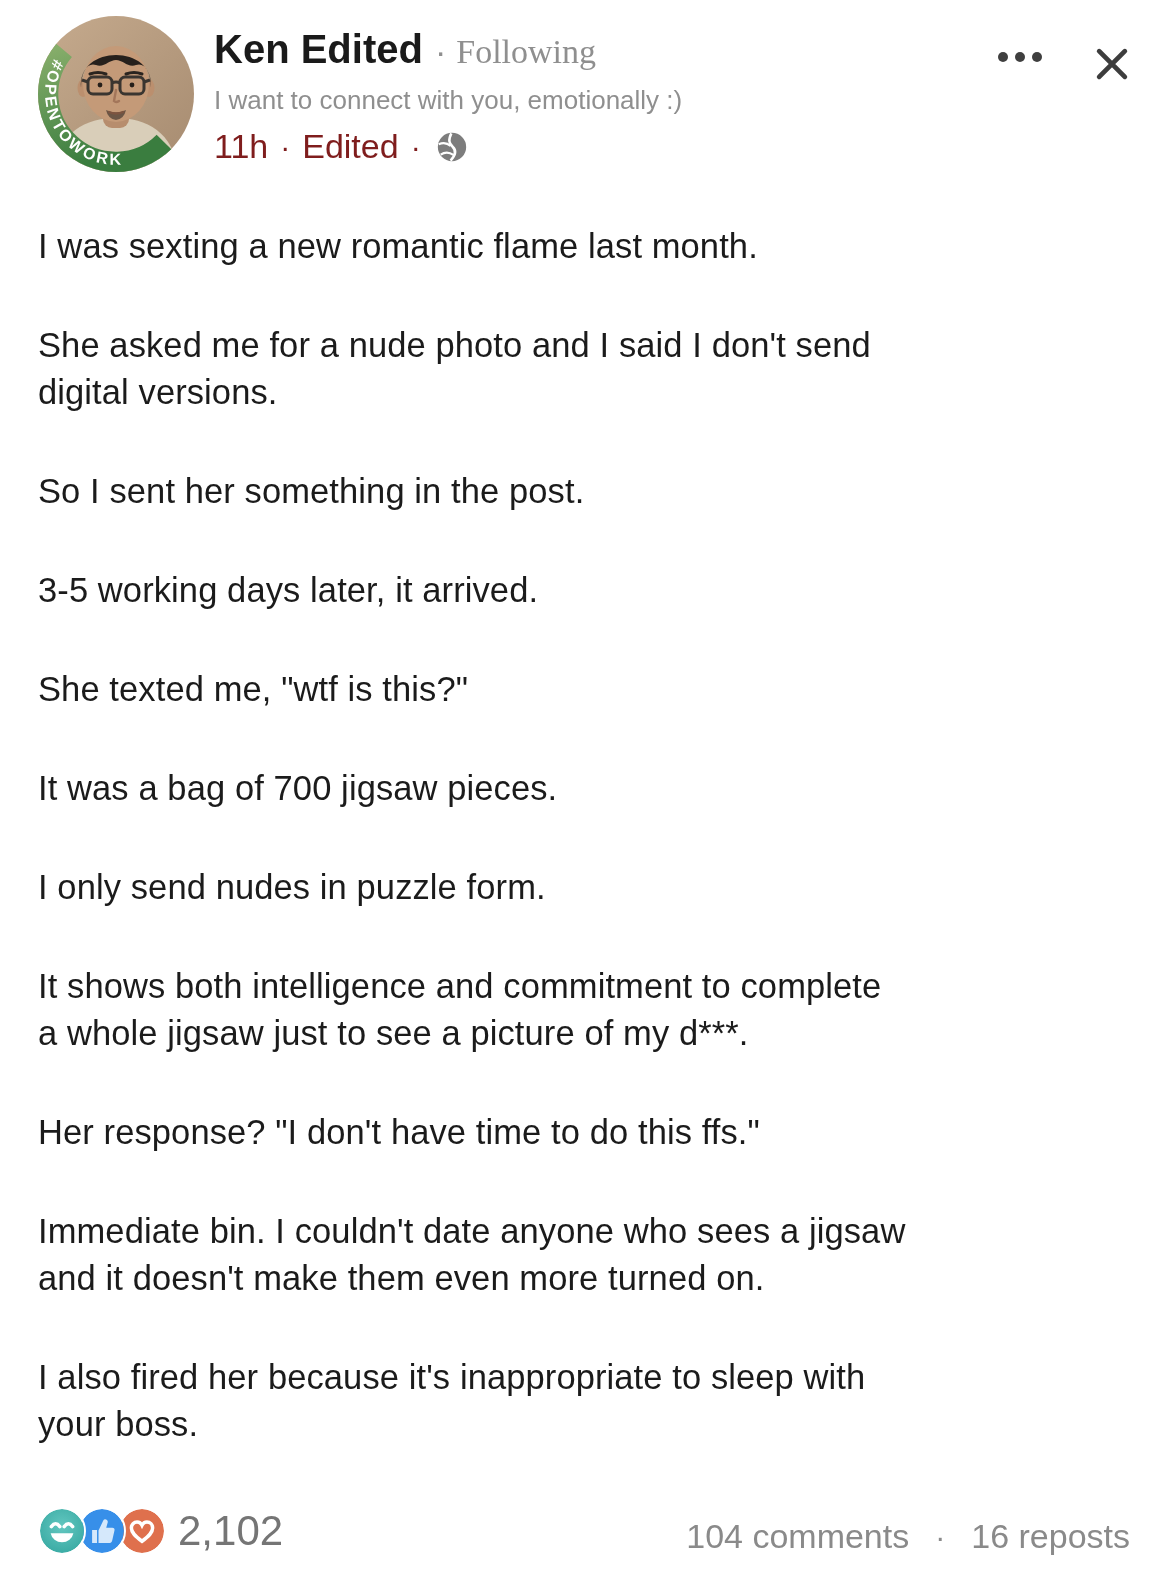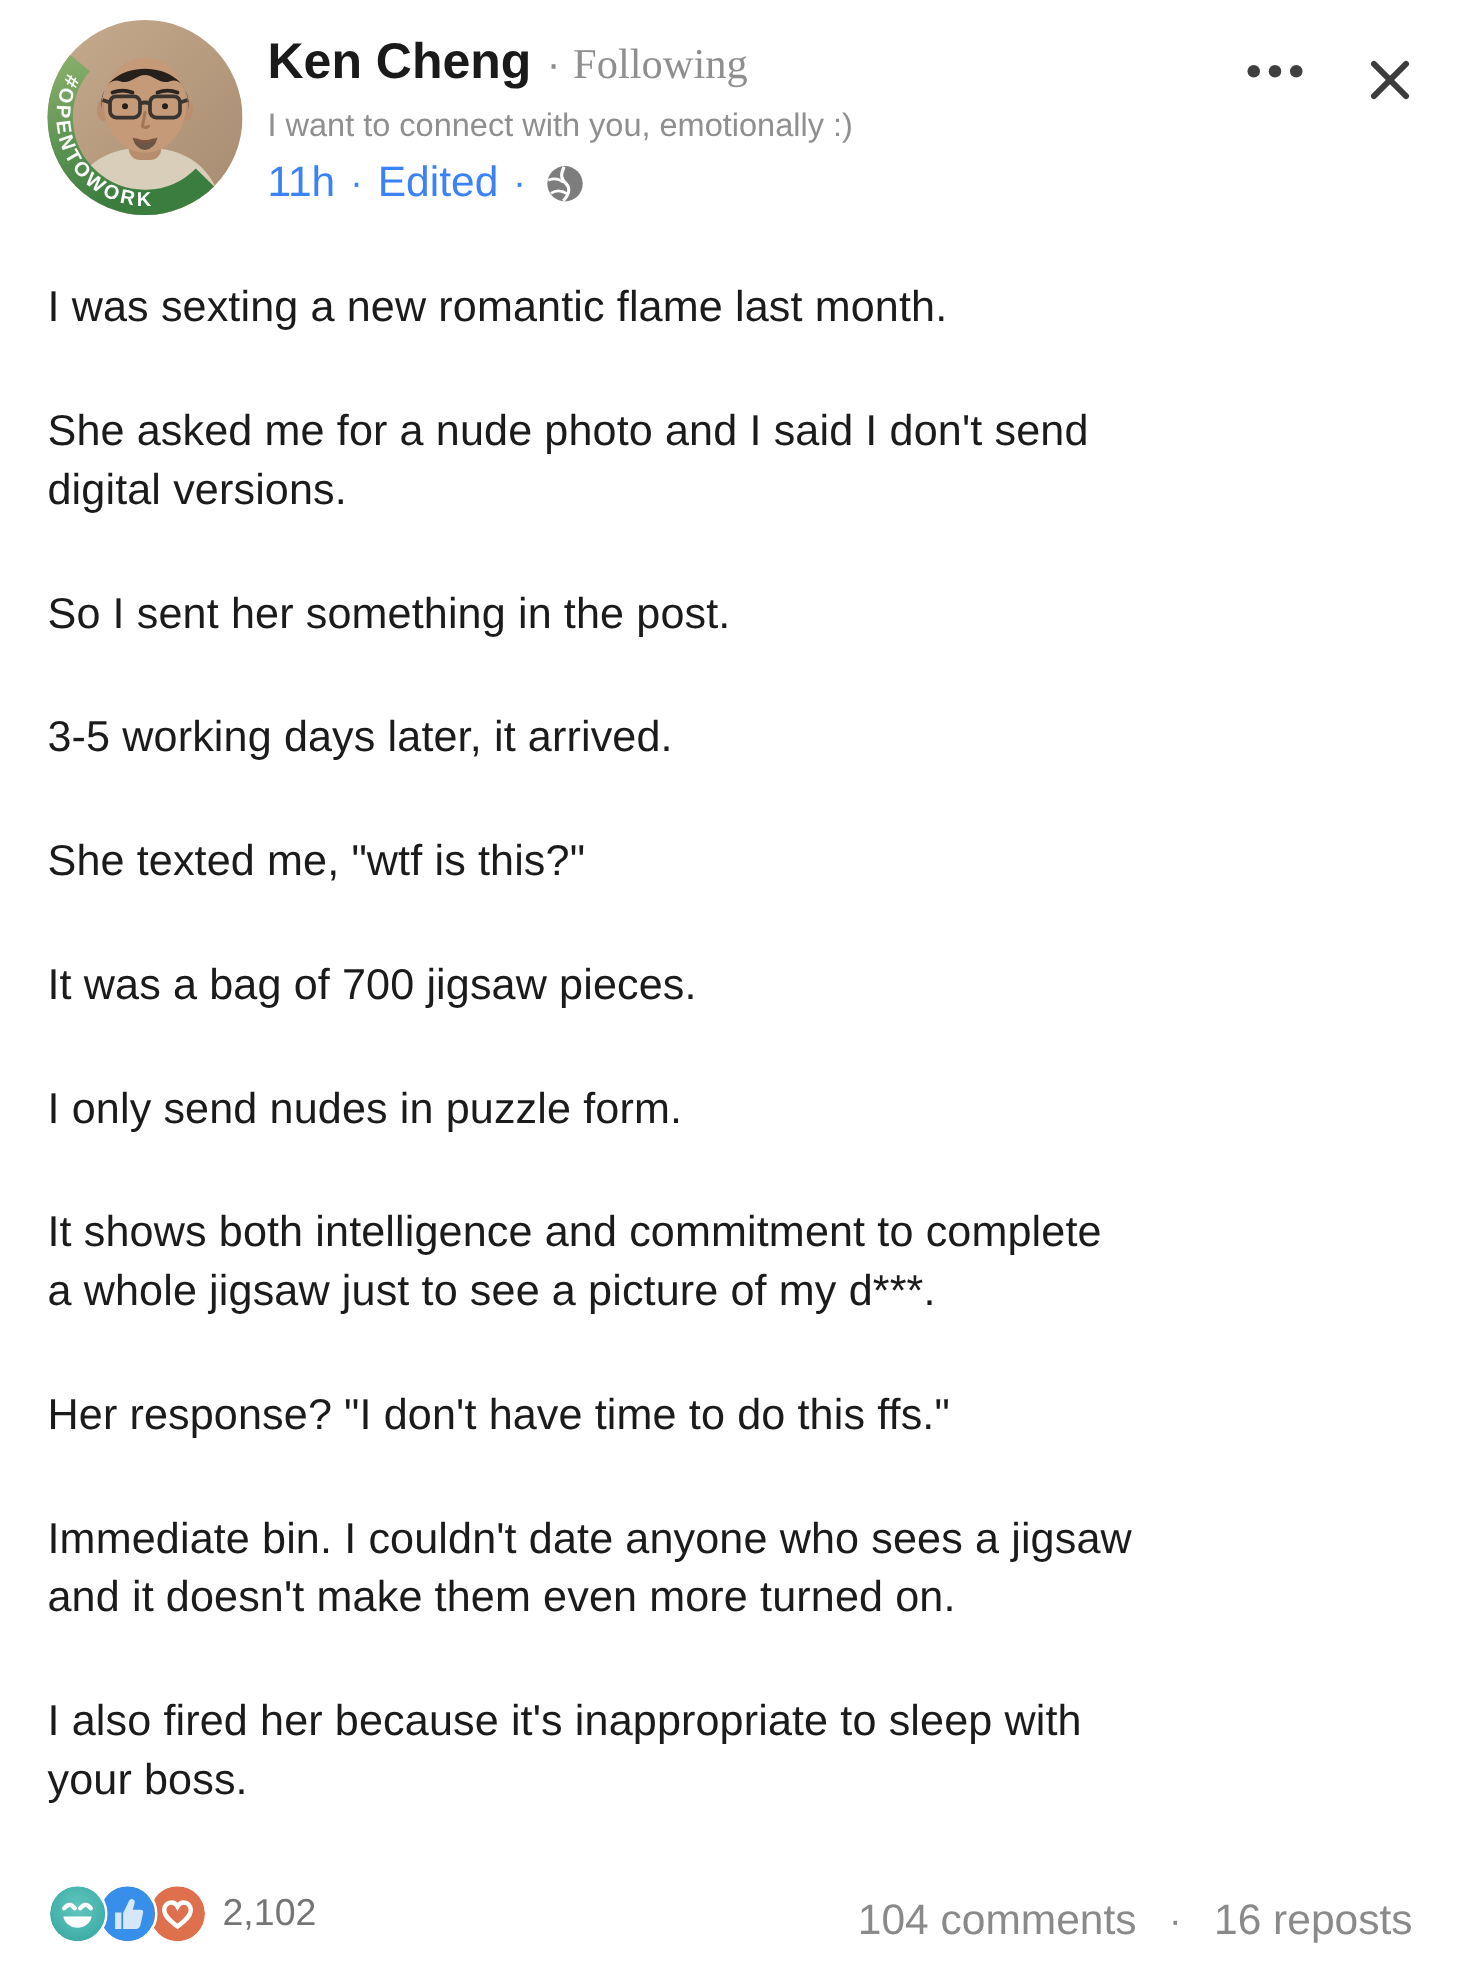--- a/index.html
+++ b/index.html
@@ -16,21 +16,21 @@
   
   .post-header { display: flex; align-items: flex-start; }
   .avatar-wrap { width: 156px; height: 156px; flex: 0 0 156px; cursor: pointer; }
   .header-text { flex: 1 1 auto; padding-left: 20px; padding-top: 10px; min-width: 0; }
   .name-row { font-size: 40px; line-height: 46px; white-space: nowrap; }
   .actor-name { font-weight: 700; color: #1a1a1a; cursor: pointer; }
   .name-sep { color: #8f8f8f; font-size: 34px; margin: 0 10px 0 12px; }
   .following-label { color: #8f8f8f; font-size: 34px; font-family: Liberation Serif, serif; }
   .tagline { font-size: 26px; line-height: 42px; color: #8f8f8f; margin-top: 4px;
              white-space: nowrap; overflow: hidden; }
-  .meta-row { font-size: 34px; color: #3b82f6; margin-top: 6px;
+  .meta-row { font-size: 34px; color: #7f1d1d; margin-top: 6px;
               display: flex; align-items: center; }
   .meta-sep { margin: 0 12px; font-size: 30px; }
   .globe { width: 34px; height: 34px; margin-left: 2px; display: inline-block; }
 
   .header-actions { display: flex; align-items: flex-start; gap: 46px; padding-top: 26px; }
   .overflow-btn { display: flex; gap: 7px; padding: 10px 2px; cursor: pointer; border: none; background: none; }
   .overflow-btn i { width: 10px; height: 10px; border-radius: 50%; background: #3f3f3f; display: block; }
   .close-btn { width: 44px; height: 44px; border: none; background: none; cursor: pointer; padding: 0; }
   .close-btn svg { width: 44px; height: 44px; display: block; }
 
@@ -53,21 +53,21 @@
   .reactions-group { display: flex; align-items: center; cursor: pointer; }
   .reaction-stack { display: flex; align-items: center; }
   .reaction {
     width: 48px; height: 48px; border-radius: 50%;
     border: 2.5px solid #ffffff; margin-right: -8px; position: relative;
   }
   .reaction svg { width: 100%; height: 100%; display: block; border-radius: 50%; }
   .reaction.funny { z-index: 3; }
   .reaction.like  { z-index: 2; }
   .reaction.love  { z-index: 1; }
-  .reactions-count { font-size: 30px; color: #757575; margin-left: 20px; }
+  .reactions-count { font-size: 42px; color: #757575; margin-left: 20px; }
 
   .footer-right { display: flex; align-items: center; gap: 26px;
                   font-size: 34px; color: #8a8a8a; margin-top: 12px; }
   .footer-right .dot-sep { font-size: 30px; }
   .footer-link { cursor: pointer; }
 </style>
 </head>
 <body>
 
 <div class="post-card">
@@ -112,21 +112,21 @@
         </g>
         <path id="otwPath" d="M18.5 39.3 A71 71 0 0 0 126.4 129.9" fill="none"></path>
         <text font-size="16" font-weight="bold" fill="#ffffff" letter-spacing="2.6">
           <textPath href="#otwPath" startOffset="4">#OPENTOWORK</textPath>
         </text>
       </svg>
     </div>
 
     <div class="header-text">
       <div class="name-row">
-        <span class="actor-name">Ken Cheng</span><span class="name-sep">·</span><span class="following-label">Following</span>
+        <span class="actor-name">Ken Edited</span><span class="name-sep">·</span><span class="following-label">Following</span>
       </div>
       <div class="tagline">I want to connect with you, emotionally :)</div>
       <div class="meta-row">
         <span>11h</span>
         <span class="meta-sep">·</span>
         <span>Edited</span>
         <span class="meta-sep">·</span>
         <span class="globe">
           <svg viewBox="0 0 24 24" width="34" height="34" aria-hidden="true">
             <circle cx="12" cy="12" r="10" fill="#7d7d7d"></circle>

